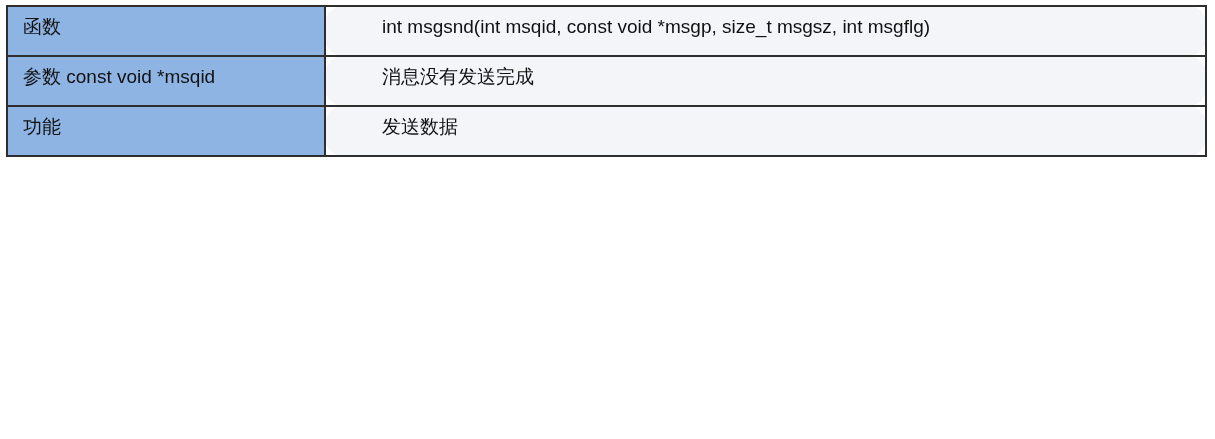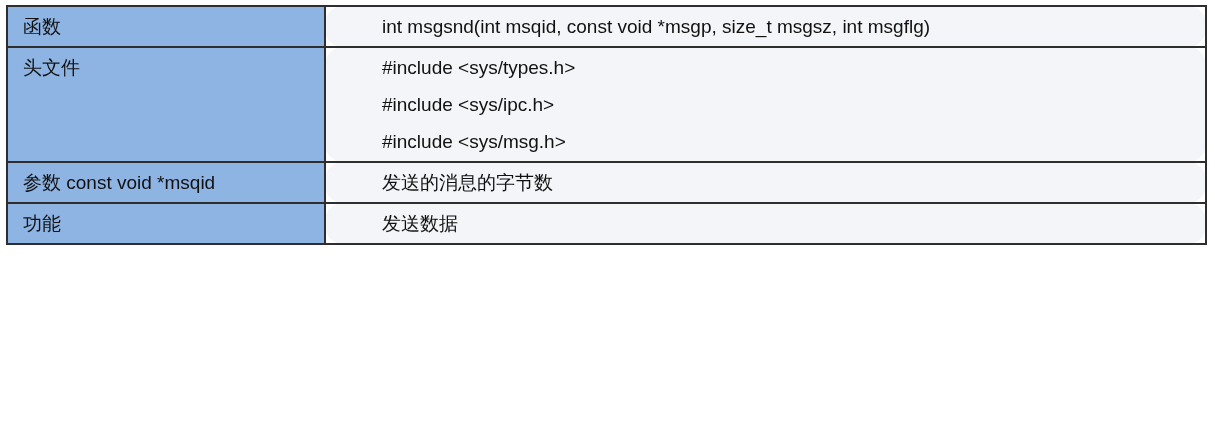--- a/index.html
+++ b/index.html
@@ -18,21 +18,21 @@
   }
   .doc-table td {
     border: 2px solid #2e2e2e;
     vertical-align: top;
     font-size: 19px;
     color: #111111;
     line-height: 37px;
   }
   .doc-table td.label-cell {
     background: #8EB4E3;
-    padding: 1px 6px 1px 15px;
+    padding: 1px 6px 10px 15px;
   }
   .doc-table td.value-cell {
     background: #F3F5F8;
     padding: 1px 6px 1px 56px;
     border-radius: 18px;
   }
   col.c-label { width: 318px; }
   col.c-value { width: auto; }
   .cell-line { white-space: pre; }
 </style>
@@ -48,34 +48,24 @@
     <tr>
       <td class="label-cell">
         <div class="cell-line">函数</div>
       </td>
       <td class="value-cell">
         <div class="cell-line">int msgsnd(int msqid, const void *msgp, size_t msgsz, int msgflg)</div>
       </td>
     </tr>
     <tr>
       <td class="label-cell">
-        <div class="cell-line">头文件</div>
-      </td>
-      <td class="value-cell">
-        <div class="cell-line">#include &lt;sys/types.h&gt;</div>
-        <div class="cell-line">#include &lt;sys/ipc.h&gt;</div>
-        <div class="cell-line">#include &lt;sys/msg.h&gt;</div>
-      </td>
-    </tr>
-    <tr>
-      <td class="label-cell">
         <div class="cell-line">参数 const void *msqid</div>
       </td>
       <td class="value-cell">
-        <div class="cell-line">发送的消息的字节数</div>
+        <div class="cell-line">消息没有发送完成</div>
       </td>
     </tr>
     <tr>
       <td class="label-cell">
         <div class="cell-line">功能</div>
       </td>
       <td class="value-cell">
         <div class="cell-line">发送数据</div>
       </td>
     </tr>

